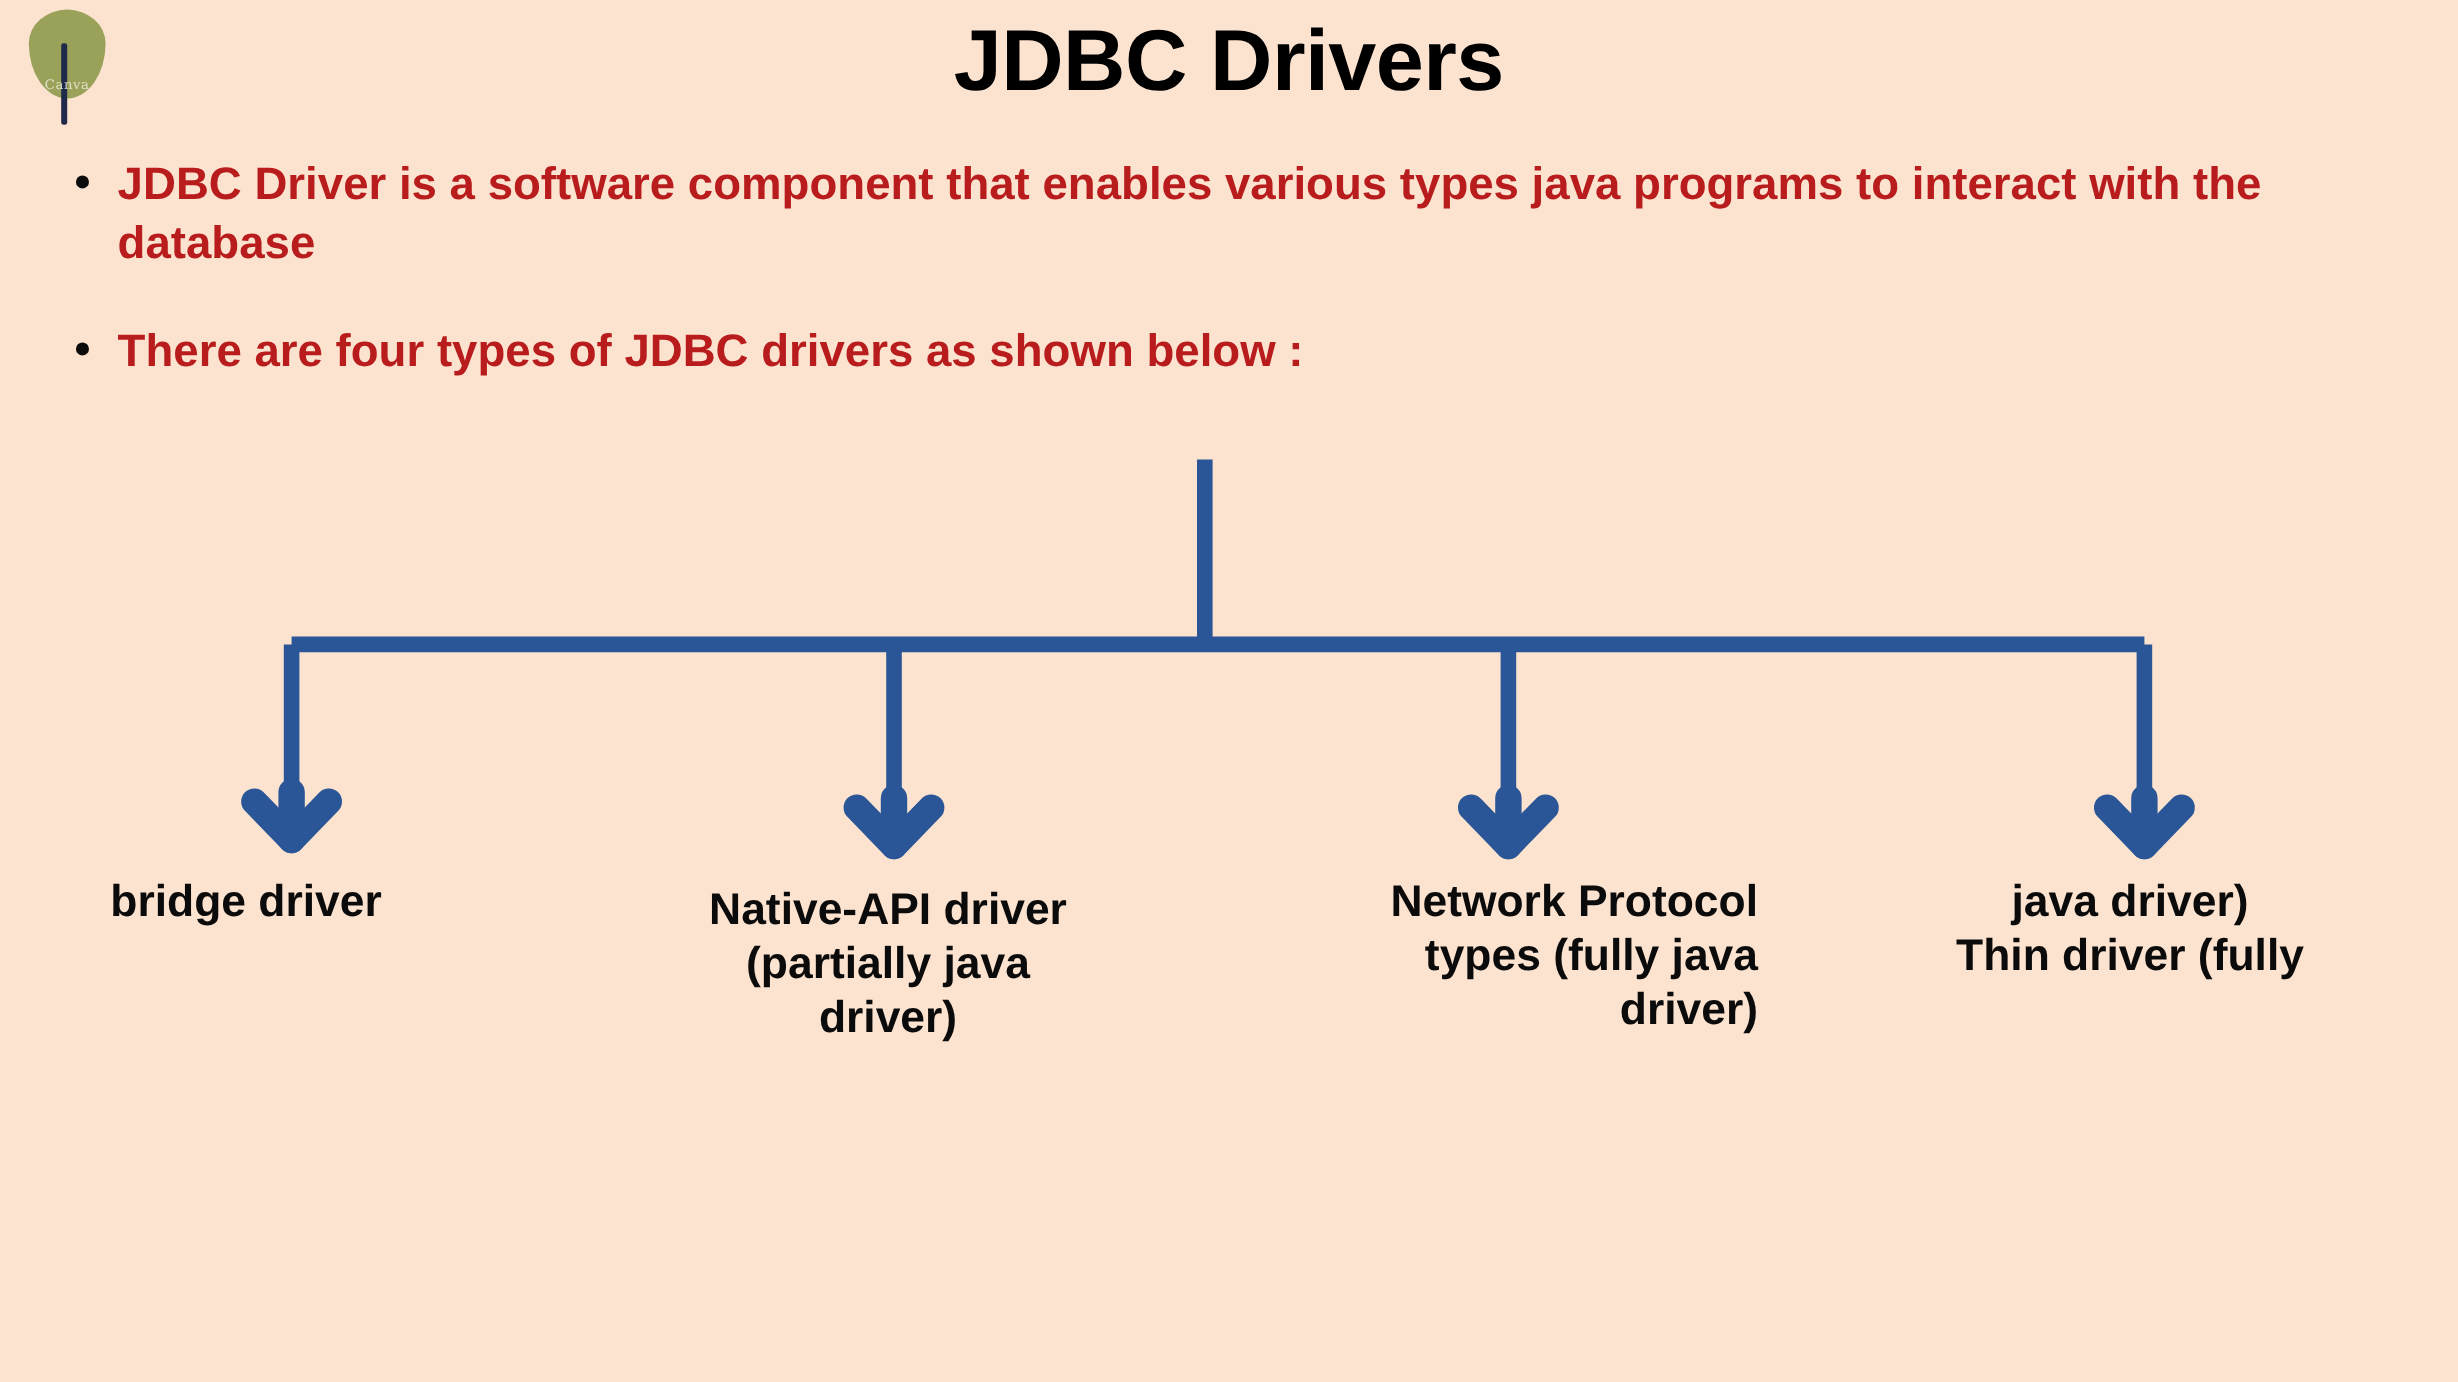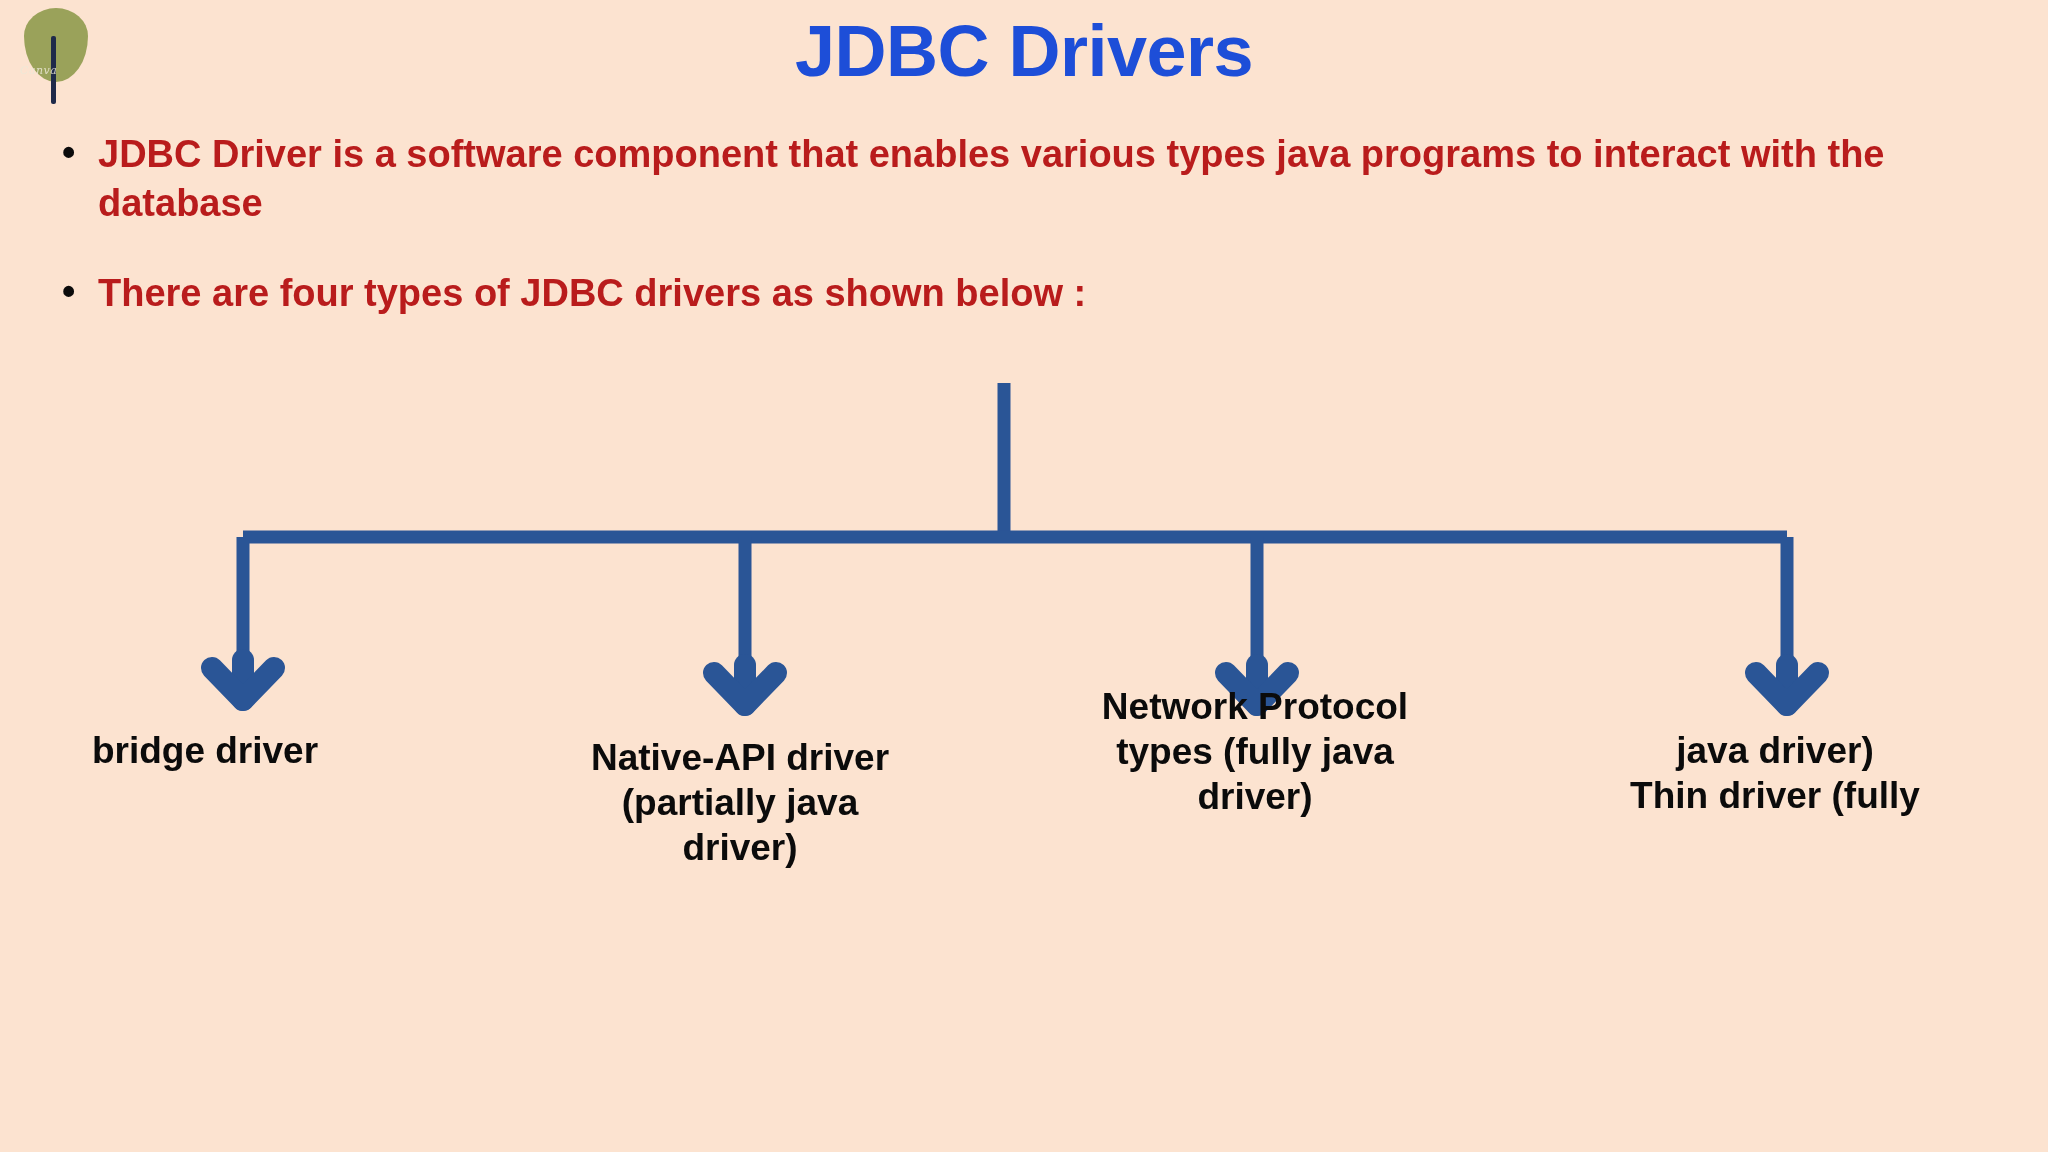--- a/index.html
+++ b/index.html
@@ -40,39 +40,38 @@
     width: 5px;
     height: 68px;
     background: #1F2A4A;
     border-radius: 2px;
   }
   #logo-watermark .brand {
     position: absolute;
     left: 0;
     top: 62px;
     width: 72px;
-    text-align: left;
+    text-align: center;
     font-family: "DejaVu Serif", serif;
-    font-style: italic;
     font-size: 11px;
     color: #EDE9D8;
     letter-spacing: .5px;
     opacity: .85;
   }
 
   
   #page-title {
     position: absolute;
     top: 14px;
     left: 0;
     width: 2048px;
     text-align: center;
     font-size: 72px;
     font-weight: bold;
-    color: #1d4ed8;
+    color: #000000;
     letter-spacing: -0.5px;
     line-height: 1.05;
   }
 
   
   #bullet-list {
     position: absolute;
     top: 130px;
     left: 48px;
     width: 1930px;
@@ -113,21 +112,21 @@
   .node-label {
     position: absolute;
     text-align: center;
     font-size: 37px;
     font-weight: bold;
     color: #0B0B0B;
     line-height: 1.22;
   }
   #label-jdbc-odbc  { left: 40px;   top: 728px; width: 330px; }
   #label-native-api { left: 545px;  top: 735px; width: 390px; }
-  #label-network    { left: 1045px; top: 684px; width: 420px; }
+  #label-network    { left: 1045px; top: 728px; width: 420px; text-align: right; }
   #label-thin       { left: 1575px; top: 728px; width: 400px; }
 </style>
 </head>
 <body>
 
 <div id="logo-watermark">
   <div class="leaf"></div>
   <div class="stem"></div>
   <div class="brand">Canva</div>
 </div>

